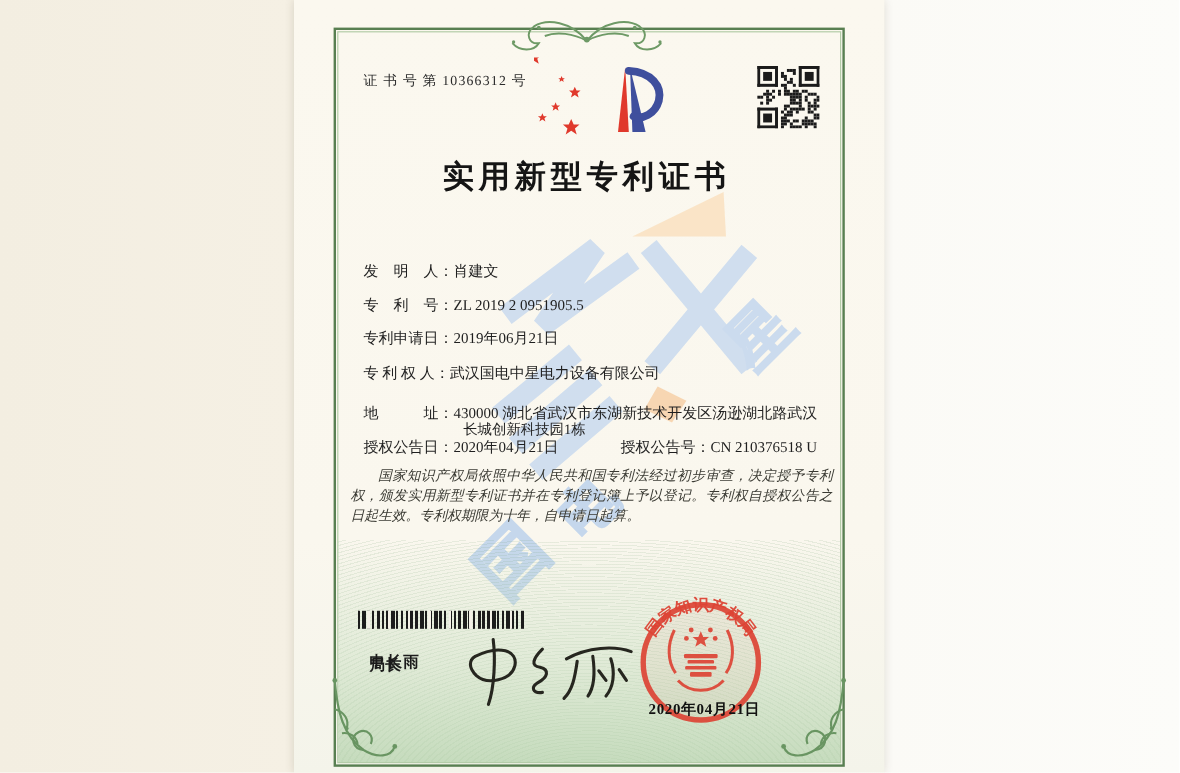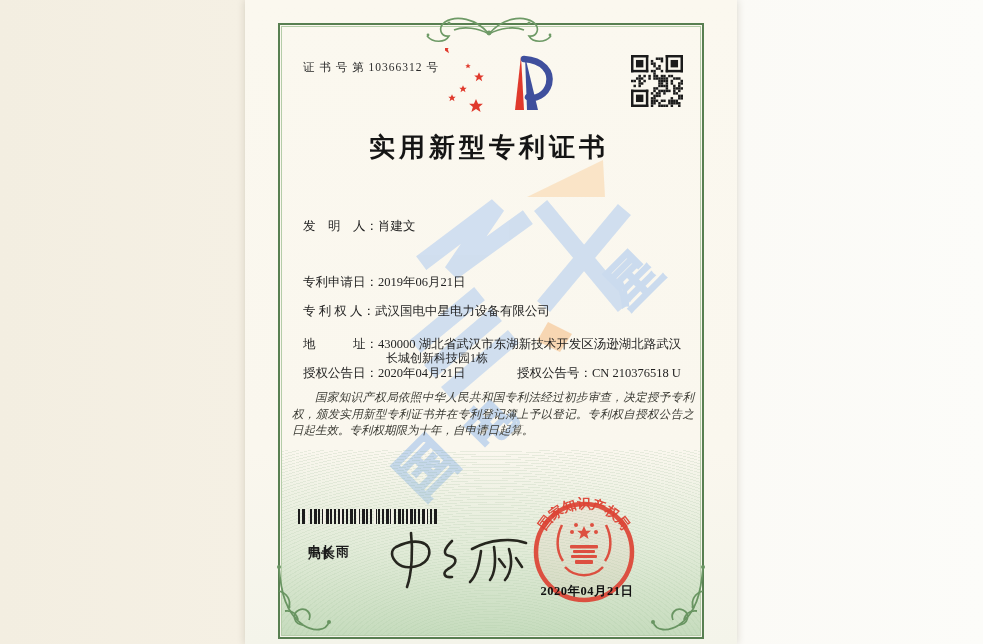--- a/index.html
+++ b/index.html
@@ -271,20 +271,21 @@
           <rect x="29.714285714285715" y="49.523809523809526" width="2.4761904761904763" height="2.4761904761904763" fill="#1b1b1b"></rect>
           <rect x="32.19047619047619" y="49.523809523809526" width="2.4761904761904763" height="2.4761904761904763" fill="#1b1b1b"></rect>
           <rect x="34.66666666666667" y="49.523809523809526" width="2.4761904761904763" height="2.4761904761904763" fill="#1b1b1b"></rect>
           <rect x="39.61904761904762" y="49.523809523809526" width="2.4761904761904763" height="2.4761904761904763" fill="#1b1b1b"></rect>
           <rect x="47.04761904761905" y="49.523809523809526" width="2.4761904761904763" height="2.4761904761904763" fill="#1b1b1b"></rect>
         </svg>
 
       <div class="title">实用新型专利证书</div>
 
       <div class="frow" style="top:218px;"><span>发　明　人：</span><span class="fvalue">肖建文</span></div>
+      <div class="frow" style="top:246px;"><span>专　利　号：</span><span class="fvalue">ZL 2019 2 0951905.5</span></div>
       <div class="frow" style="top:274px;"><span>专利申请日：</span><span class="fvalue">2019年06月21日</span></div>
       <div class="frow" style="top:303px;"><span>专 利 权 人：</span><span class="fvalue">武汉国电中星电力设备有限公司</span></div>
       <div class="frow" style="top:336px;"><span>地　　　址：</span><span class="fvalue">430000 湖北省武汉市东湖新技术开发区汤逊湖北路武汉</span></div>
       <div class="addr2" style="top:350px;">长城创新科技园1栋</div>
       <div class="frow" style="top:365px;">
         <span>授权公告日：</span><span class="fvalue">2020年04月21日</span>
         <span class="grant-no"><span>授权公告号：</span><span class="fvalue">CN 210376518 U</span></span>
       </div>
 
       <div class="bodytext" style="top:389px;">国家知识产权局依照中华人民共和国专利法经过初步审查，决定授予专利权，颁发实用新型专利证书并在专利登记簿上予以登记。专利权自授权公告之日起生效。专利权期限为十年，自申请日起算。</div>

